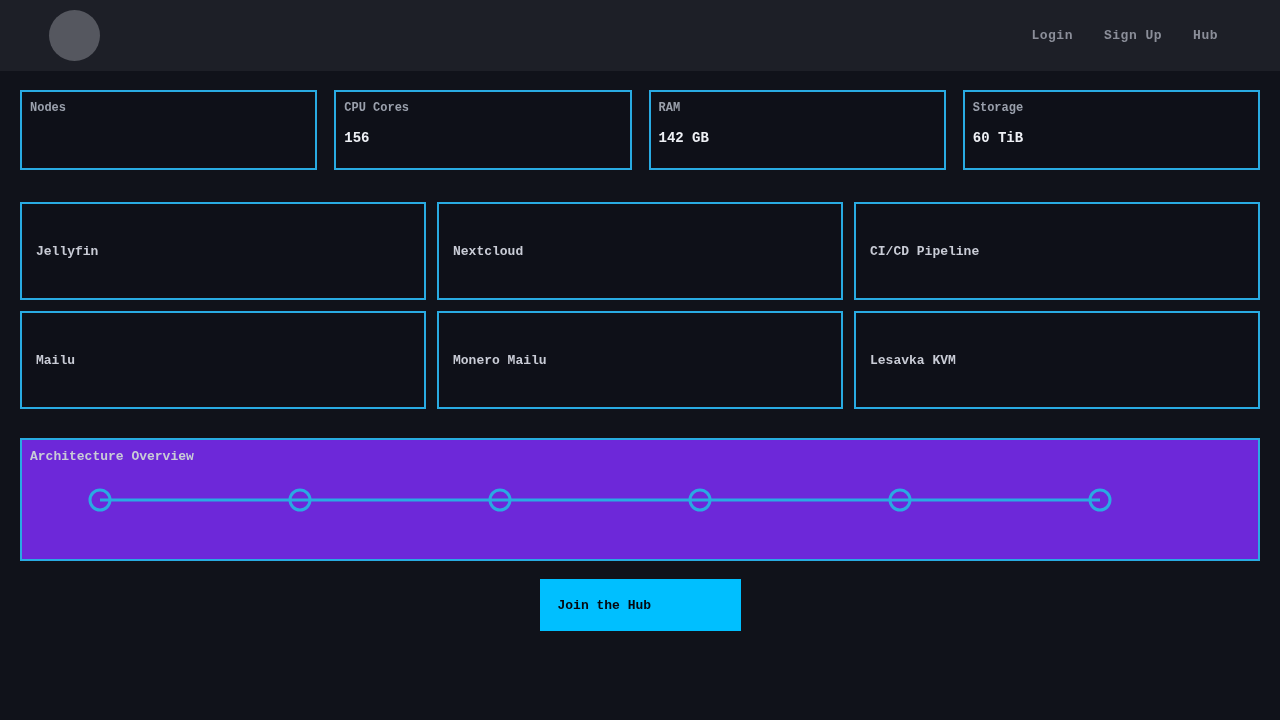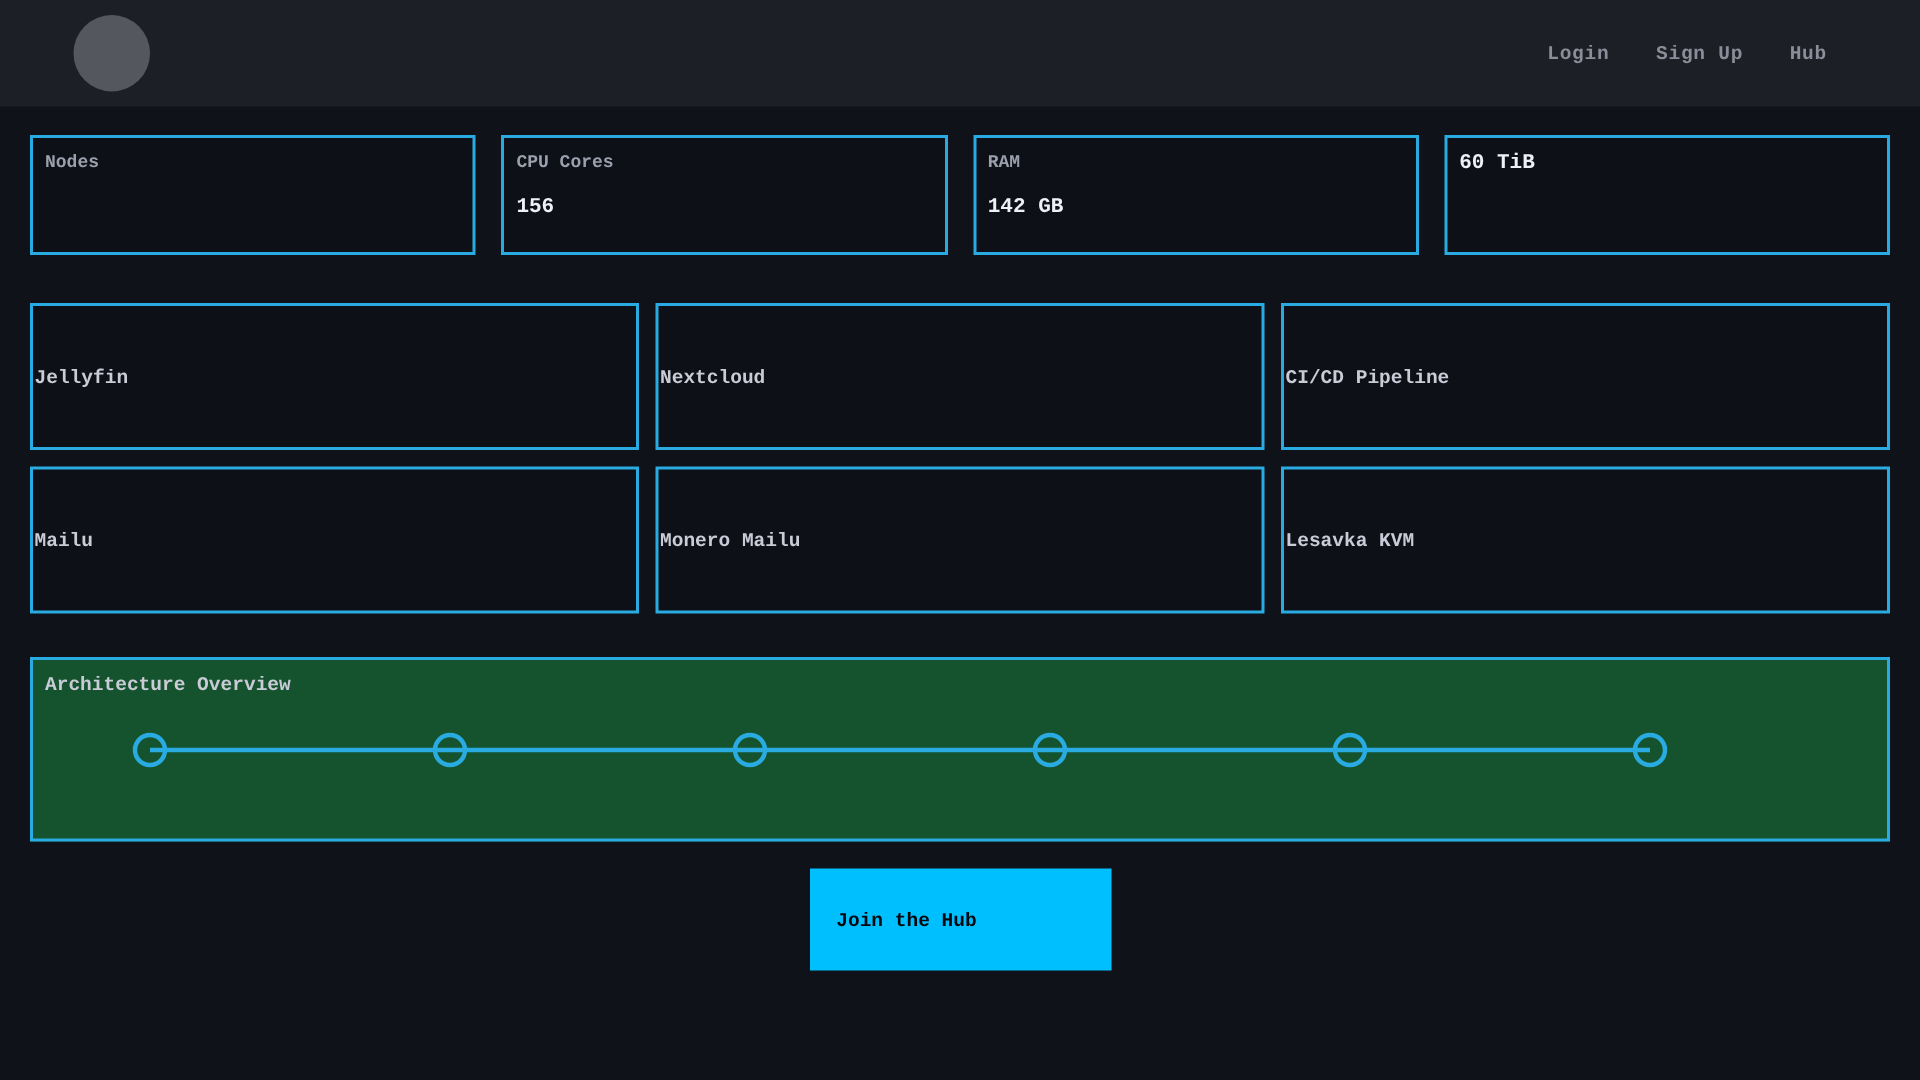--- a/index.html
+++ b/index.html
@@ -67,33 +67,33 @@
     display: grid;
     grid-template-columns: 1fr 1fr 1fr;
     gap: 11px;
   }
   .service-card {
     height: 98px;
     background: #0e1018;
     border: 2px solid #29abe2;
     display: flex;
     align-items: center;
-    padding-left: 1px;
+    padding-left: 14px;
     cursor: pointer;
   }
   .service-name {
     color: #c9ccd6;
     font-size: 13px;
   }
 
   
   .arch-card {
     margin: 29px 20px 0 20px;
     height: 123px;
-    background: #14532d;
+    background: #6d28d9;
     border: 2px solid #29abe2;
     position: relative;
     padding: 9px 8px;
   }
   .arch-title {
     color: #c9ccd6;
     font-size: 13px;
   }
   .arch-svg {
     position: absolute;
@@ -102,21 +102,21 @@
   }
 
   
   .cta-wrap {
     display: flex;
     justify-content: center;
     margin-top: 18px;
   }
   .cta-button {
     width: 201px;
-    height: 68px;
+    height: 52px;
     background: #00bfff;
     border: none;
     display: flex;
     align-items: center;
     padding-left: 18px;
     cursor: pointer;
   }
   .cta-label {
     color: #06080e;
     font-size: 13px;
@@ -142,20 +142,21 @@
   </div>
   <div class="stat-card">
     <div class="stat-label">CPU Cores</div>
     <div class="stat-value">156</div>
   </div>
   <div class="stat-card">
     <div class="stat-label">RAM</div>
     <div class="stat-value">142 GB</div>
   </div>
   <div class="stat-card">
+    <div class="stat-label">Storage</div>
     <div class="stat-value">60 TiB</div>
   </div>
 </div>
 
 <div class="services-grid">
   <div class="service-card">
     <span class="service-name">Jellyfin</span>
   </div>
   <div class="service-card">
     <span class="service-name">Nextcloud</span>

